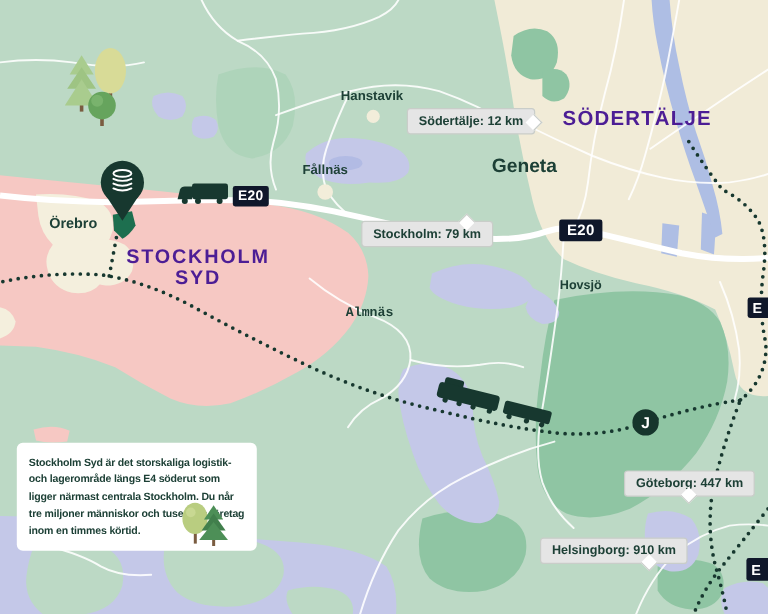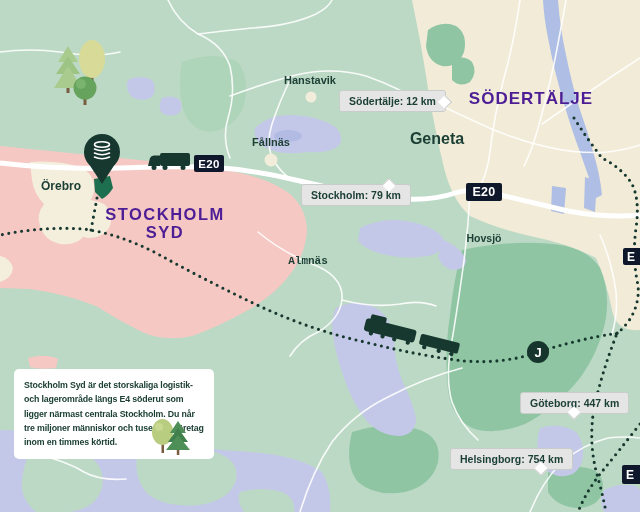--- a/index.html
+++ b/index.html
@@ -179,21 +179,21 @@
   <div class="callout" style="left:301px;top:184px;">
     <span class="tail tail-up" style="left:76%;"></span>
     <span>Stockholm: 79 km</span>
   </div>
   <div class="callout" style="left:496px;top:392px;margin-left:24px;">
     <span class="tail tail-down" style="left:45%;"></span>
     <span>Göteborg: 447 km</span>
   </div>
   <div class="callout" style="left:450px;top:448px;">
     <span class="tail tail-down" style="left:70%;"></span>
-    <span>Helsingborg: 754 km</span>
+    <span>Helsingborg: 910 km</span>
   </div>
 
   <div class="road-badge" style="left:194px;top:155px;width:30px;height:17px;font-size:11.5px;">E20</div>
   <div class="road-badge" style="left:466px;top:183px;width:36px;height:18px;font-size:12.5px;">E20</div>
   <div class="road-badge" style="left:623px;top:248px;width:22px;height:17px;font-size:12px;justify-content:flex-start;padding-left:4px;">E</div>
   <div class="road-badge" style="left:622px;top:465px;width:22px;height:19px;font-size:12px;justify-content:flex-start;padding-left:4px;">E</div>
 
   <div class="station-badge" style="left:527px;top:341px;">J</div>
 
   <div class="info-box">

